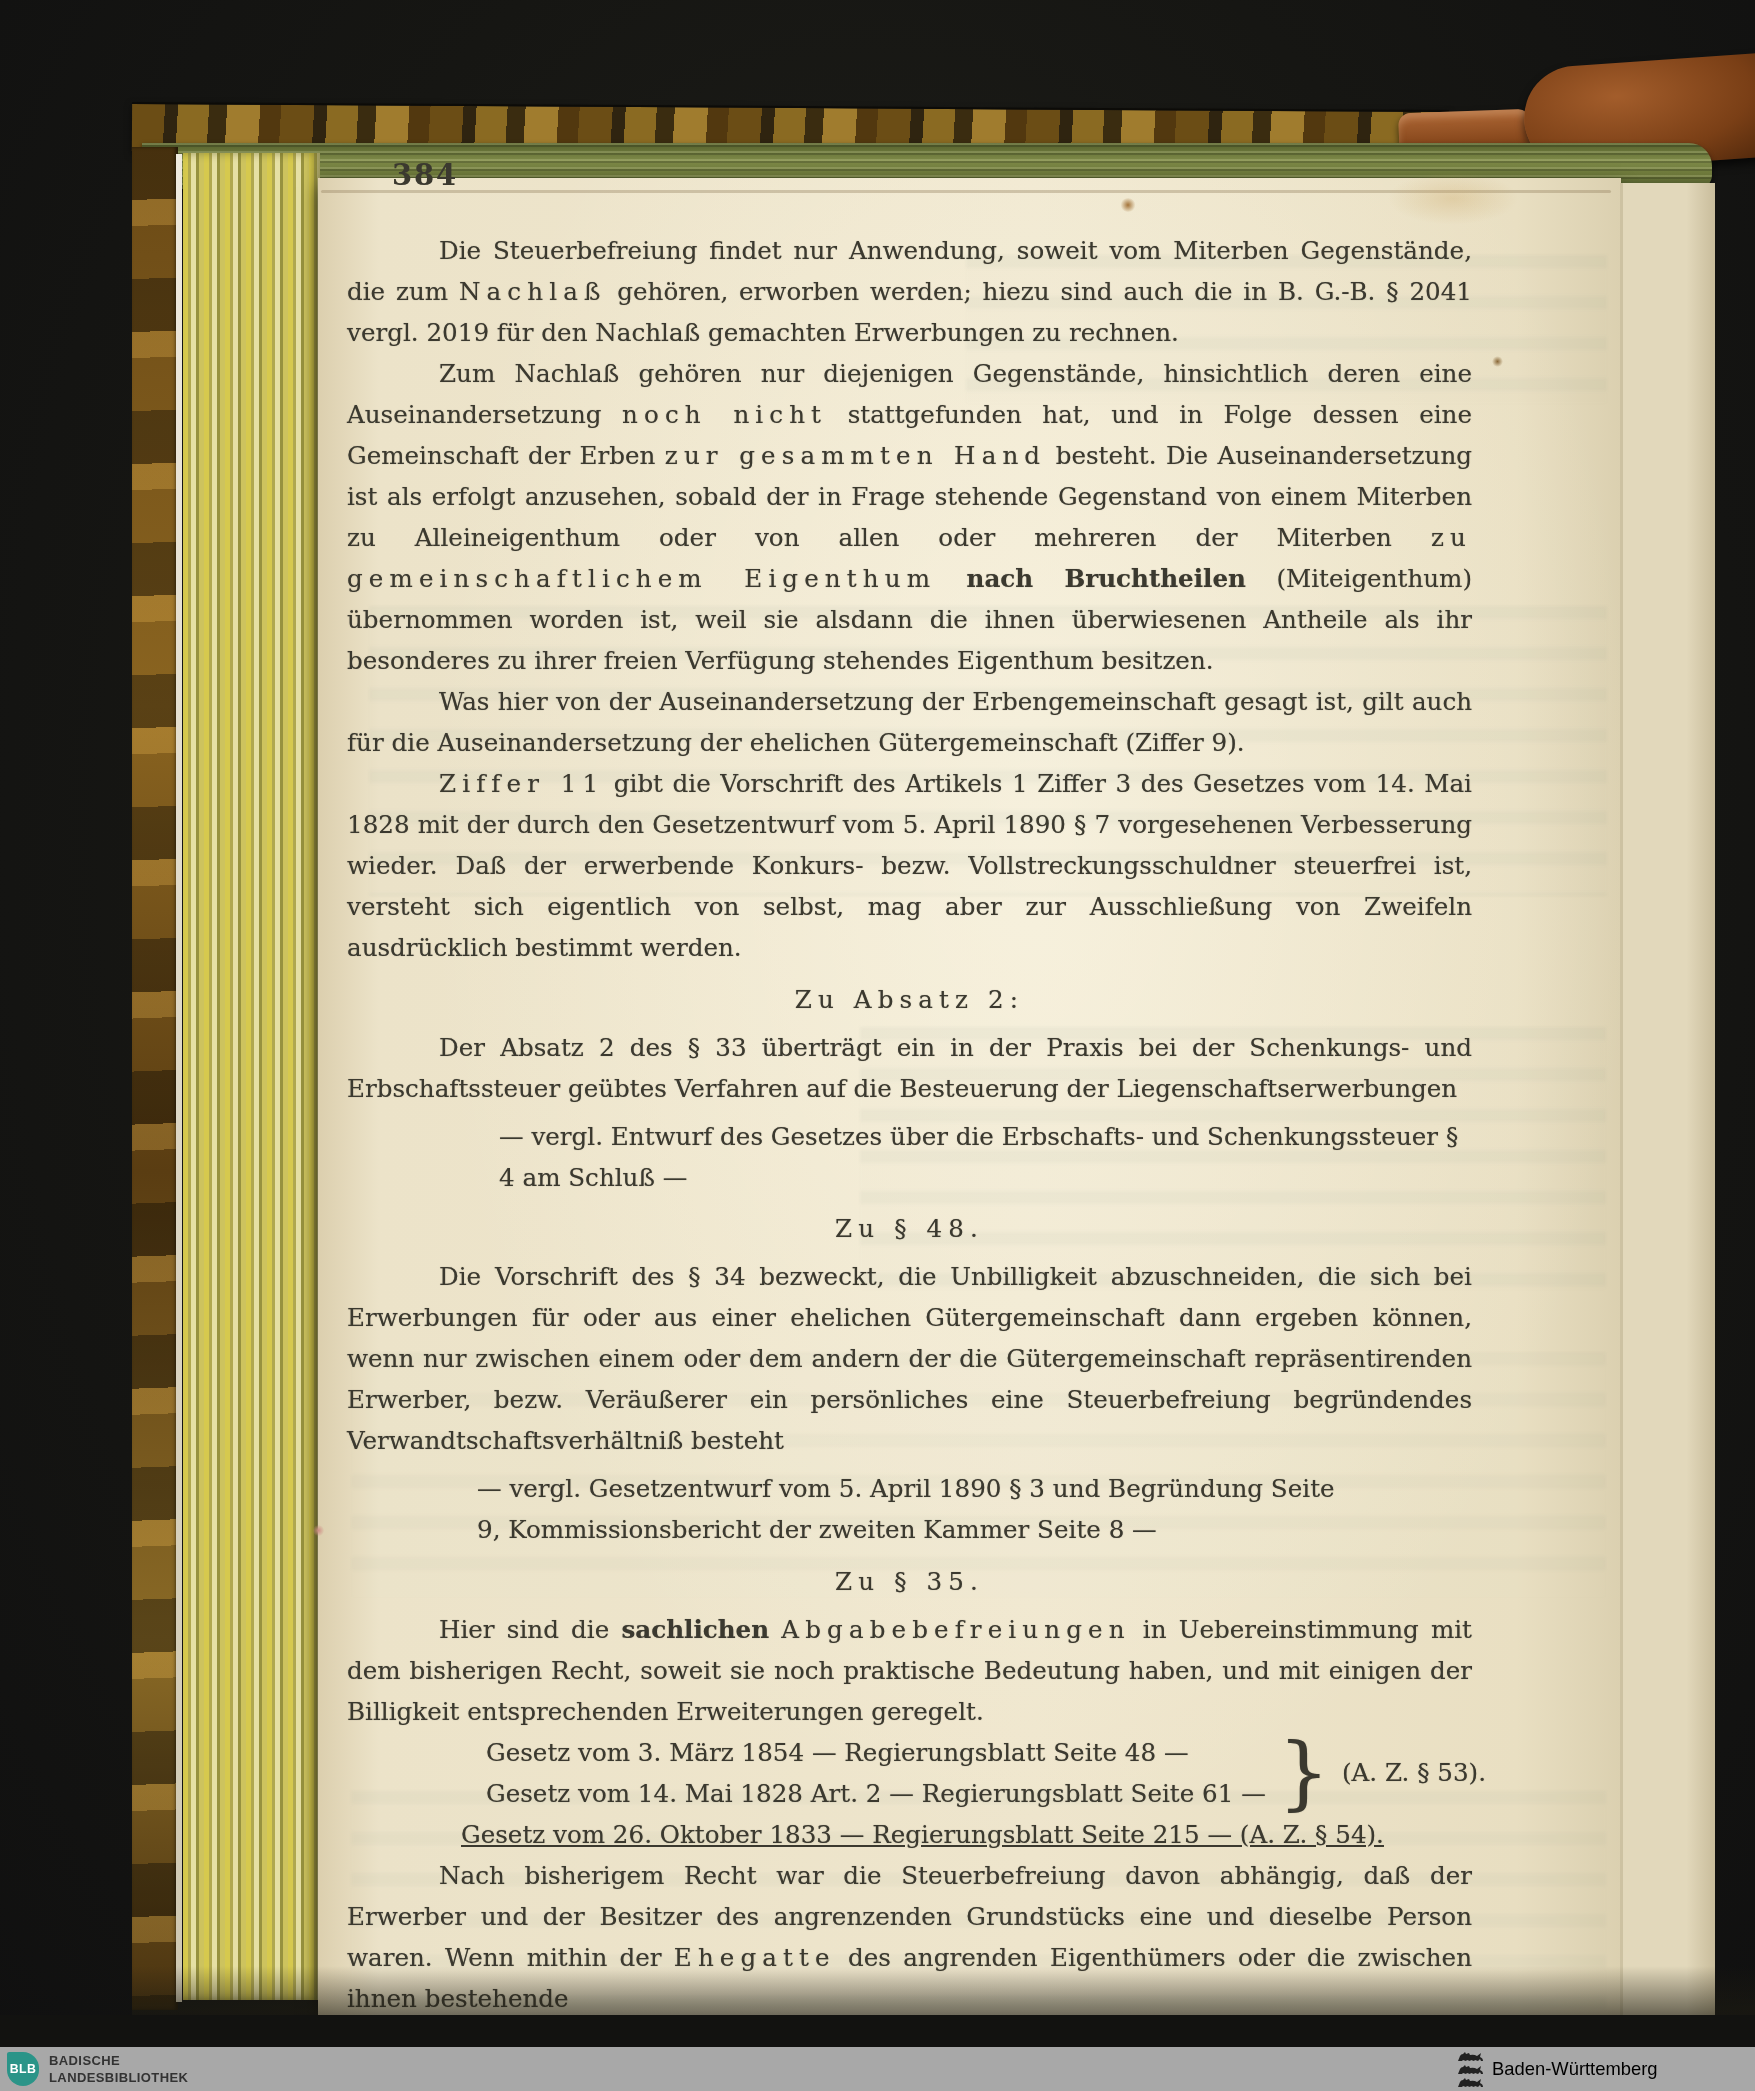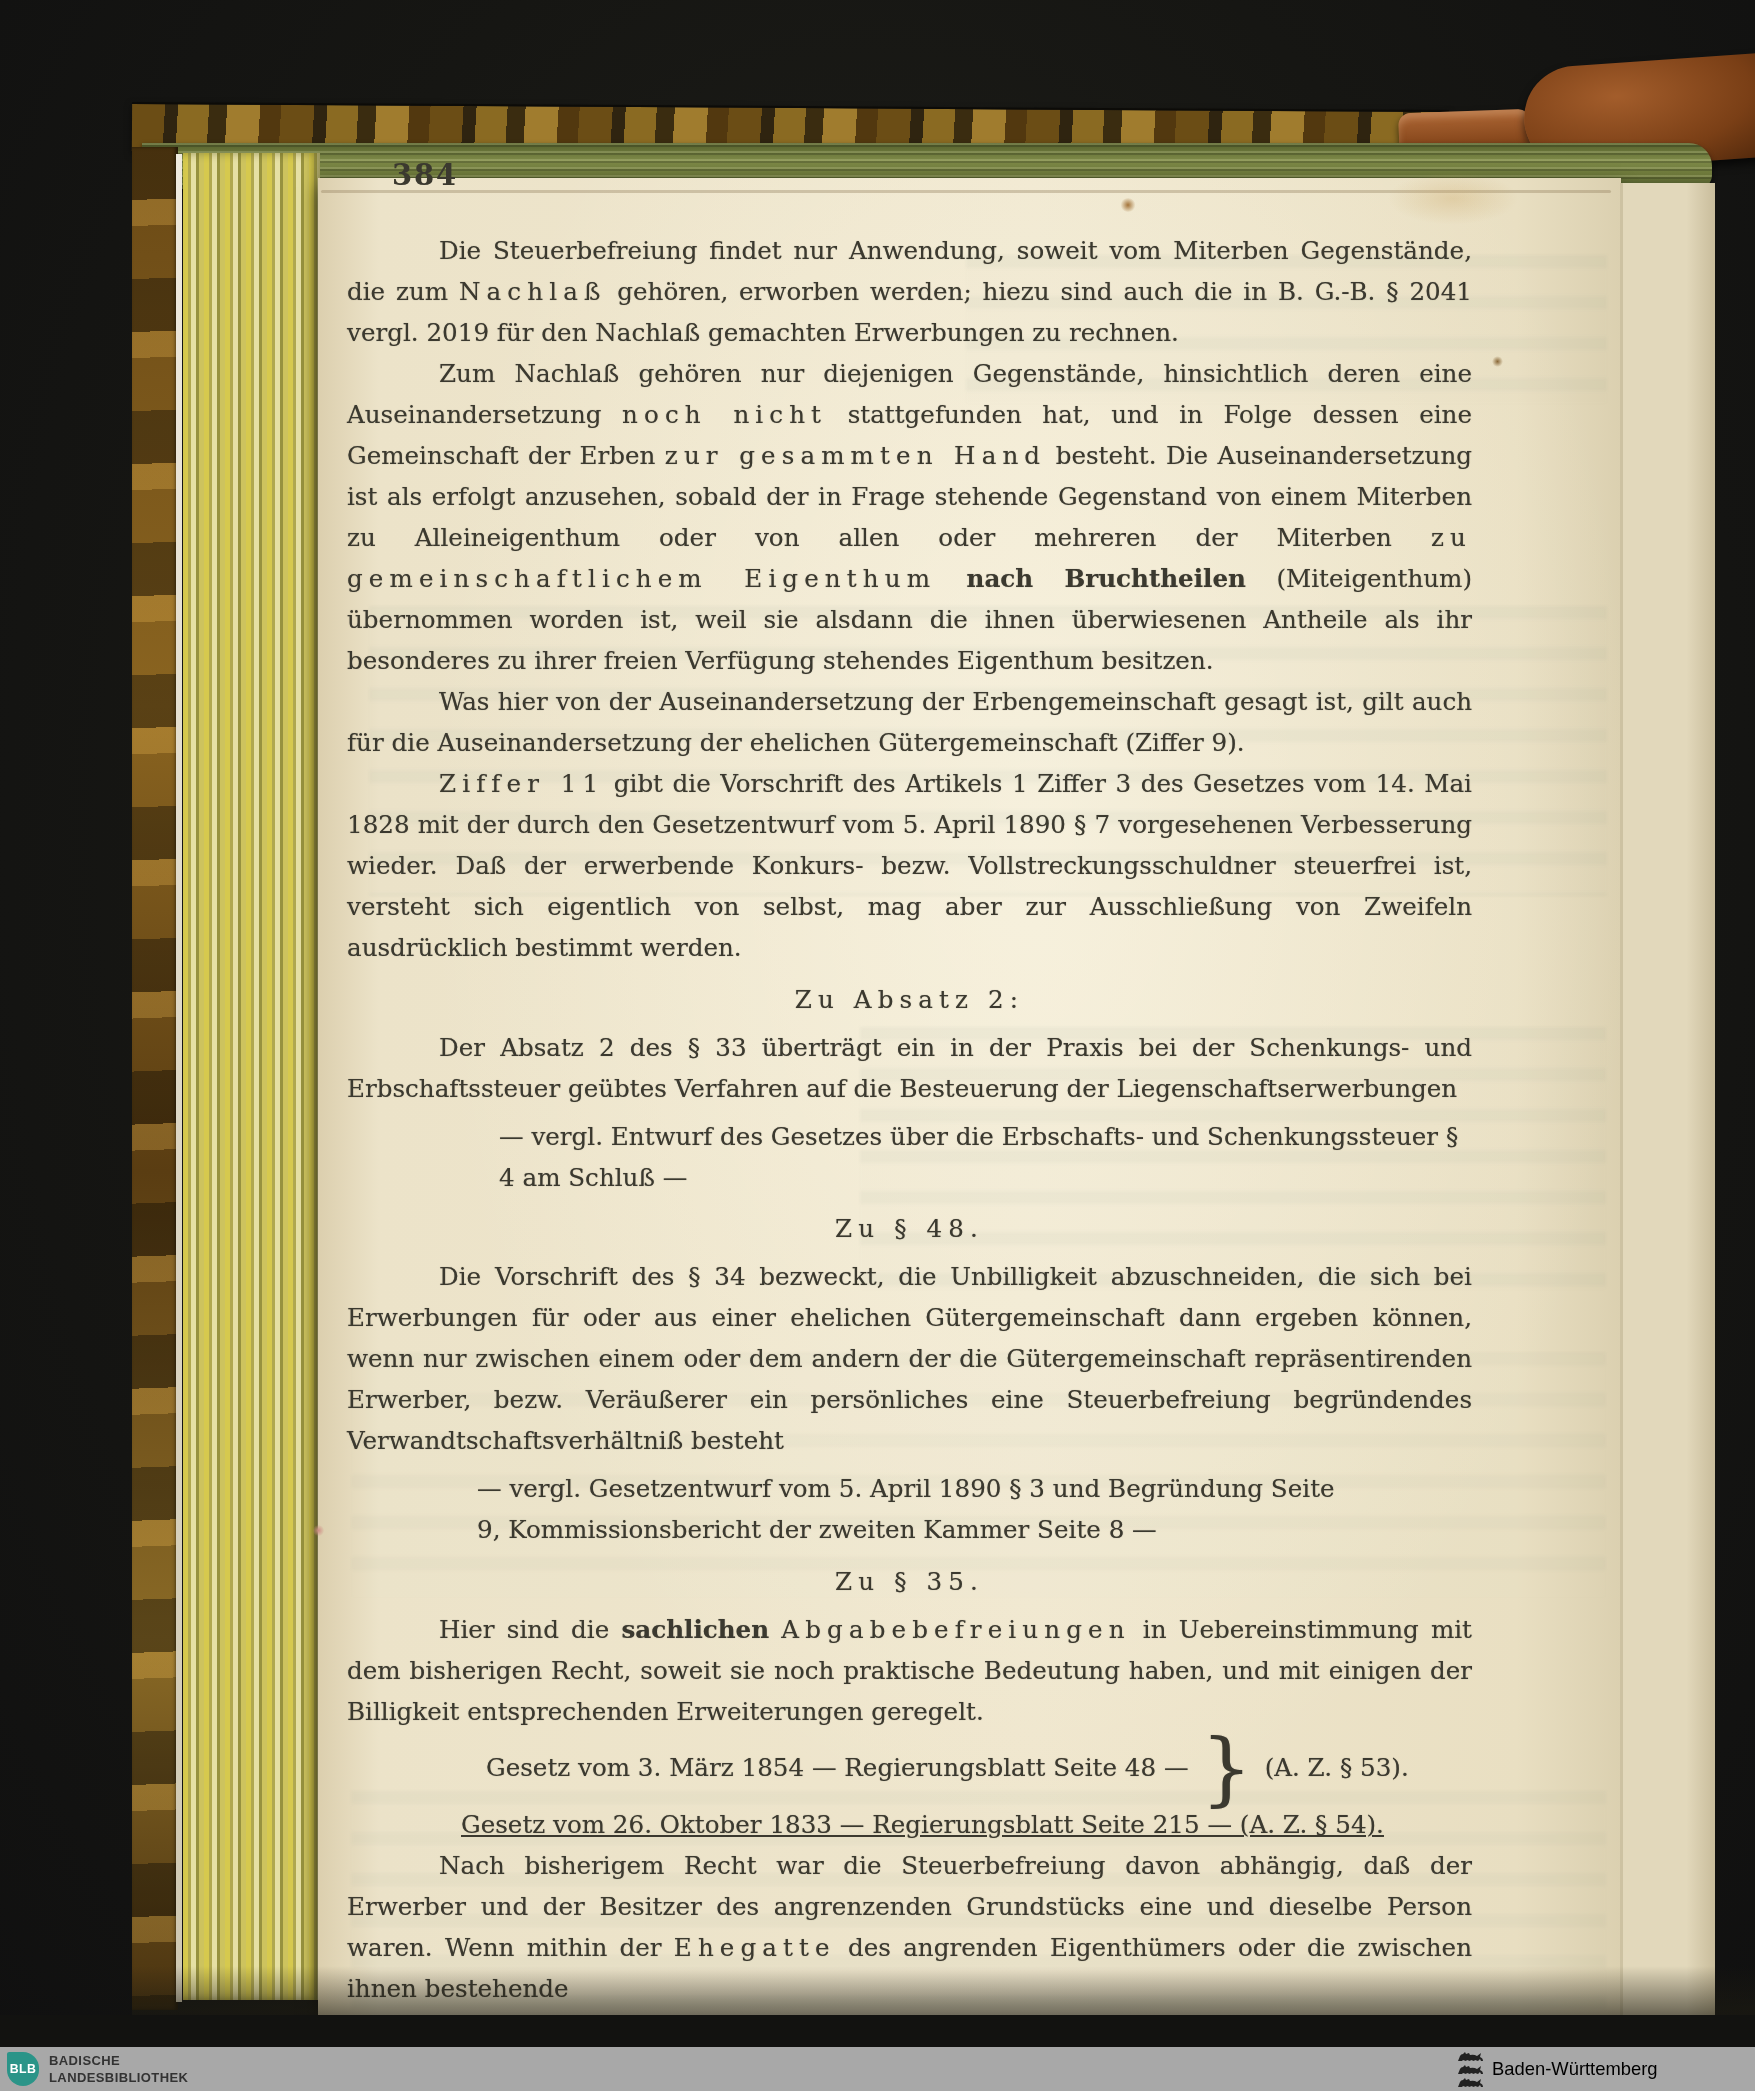--- a/index.html
+++ b/index.html
@@ -165,20 +165,21 @@
     <p class="para"><span>Der Absatz 2 des § 33 überträgt ein in der Praxis bei der Schenkungs- und Erbschaftssteuer geübtes Verfahren auf die Besteuerung der Liegenschaftserwerbungen</span></p>
     <div class="cite"><span>— vergl. Entwurf des Gesetzes über die Erbschafts- und Schenkungssteuer § 4 am Schluß —</span></div>
     <div class="heading"><span class="seg-sp">Zu § 48.</span></div>
     <p class="para"><span>Die Vorschrift des § 34 bezweckt, die Unbilligkeit abzuschneiden, die sich bei Erwerbungen für oder aus einer ehelichen Gütergemeinschaft dann ergeben können, wenn nur zwischen einem oder dem andern der die Gütergemeinschaft repräsentirenden Erwerber, bezw. Veräußerer ein persönliches eine Steuerbefreiung begründendes Verwandtschaftsverhältniß besteht</span></p>
     <div class="cite wide"><span>— vergl. Gesetzentwurf vom 5. April 1890 § 3 und Begründung Seite 9, Kommissionsbericht der zweiten Kammer Seite 8 —</span></div>
     <div class="heading"><span class="seg-sp">Zu § 35.</span></div>
     <p class="para"><span>Hier sind die </span><span class="seg-b">sachlichen</span><span> </span><span class="seg-sp">Abgabebefreiungen</span><span> in Uebereinstimmung mit dem bisherigen Recht, soweit sie noch praktische Bedeutung haben, und mit einigen der Billigkeit entsprechenden Erweiterungen geregelt.</span></p>
     <div class="lawgroup">
       <div class="law-lines">
         <div class="law-row">Gesetz vom 3. März 1854 — Regierungsblatt Seite 48 —</div>
+        <div class="law-row">Gesetz vom 14. Mai 1828 Art. 2 — Regierungsblatt Seite 61 —</div>
       </div>
       <div class="brace">}</div>
       <div class="brace-label">(A. Z. § 53).</div>
     </div>
     <div class="lawline"><span>Gesetz vom 26. Oktober 1833 — Regierungsblatt Seite 215 — (A. Z. § 54).</span></div>
     <p class="para"><span>Nach bisherigem Recht war die Steuerbefreiung davon abhängig, daß der Erwerber und der Besitzer des angrenzenden Grundstücks eine und dieselbe Person waren. Wenn mithin der </span><span class="seg-sp">Ehegatte</span><span> des angrenden Eigenthümers oder die zwischen ihnen bestehende </span></p>
   </div>
 
 <div class="bottom-fade"></div>
 <div class="bottom-black"></div>

